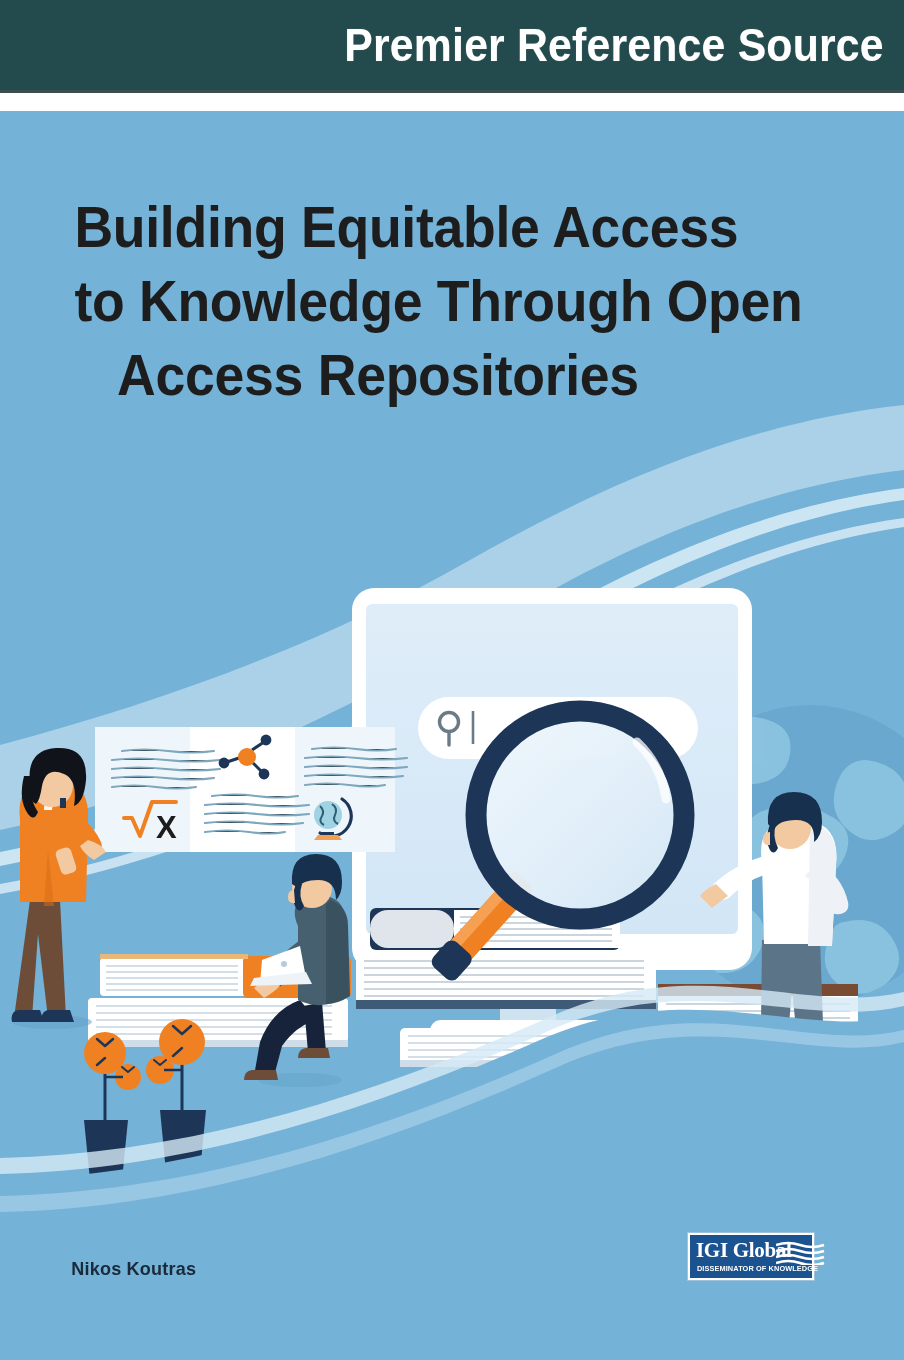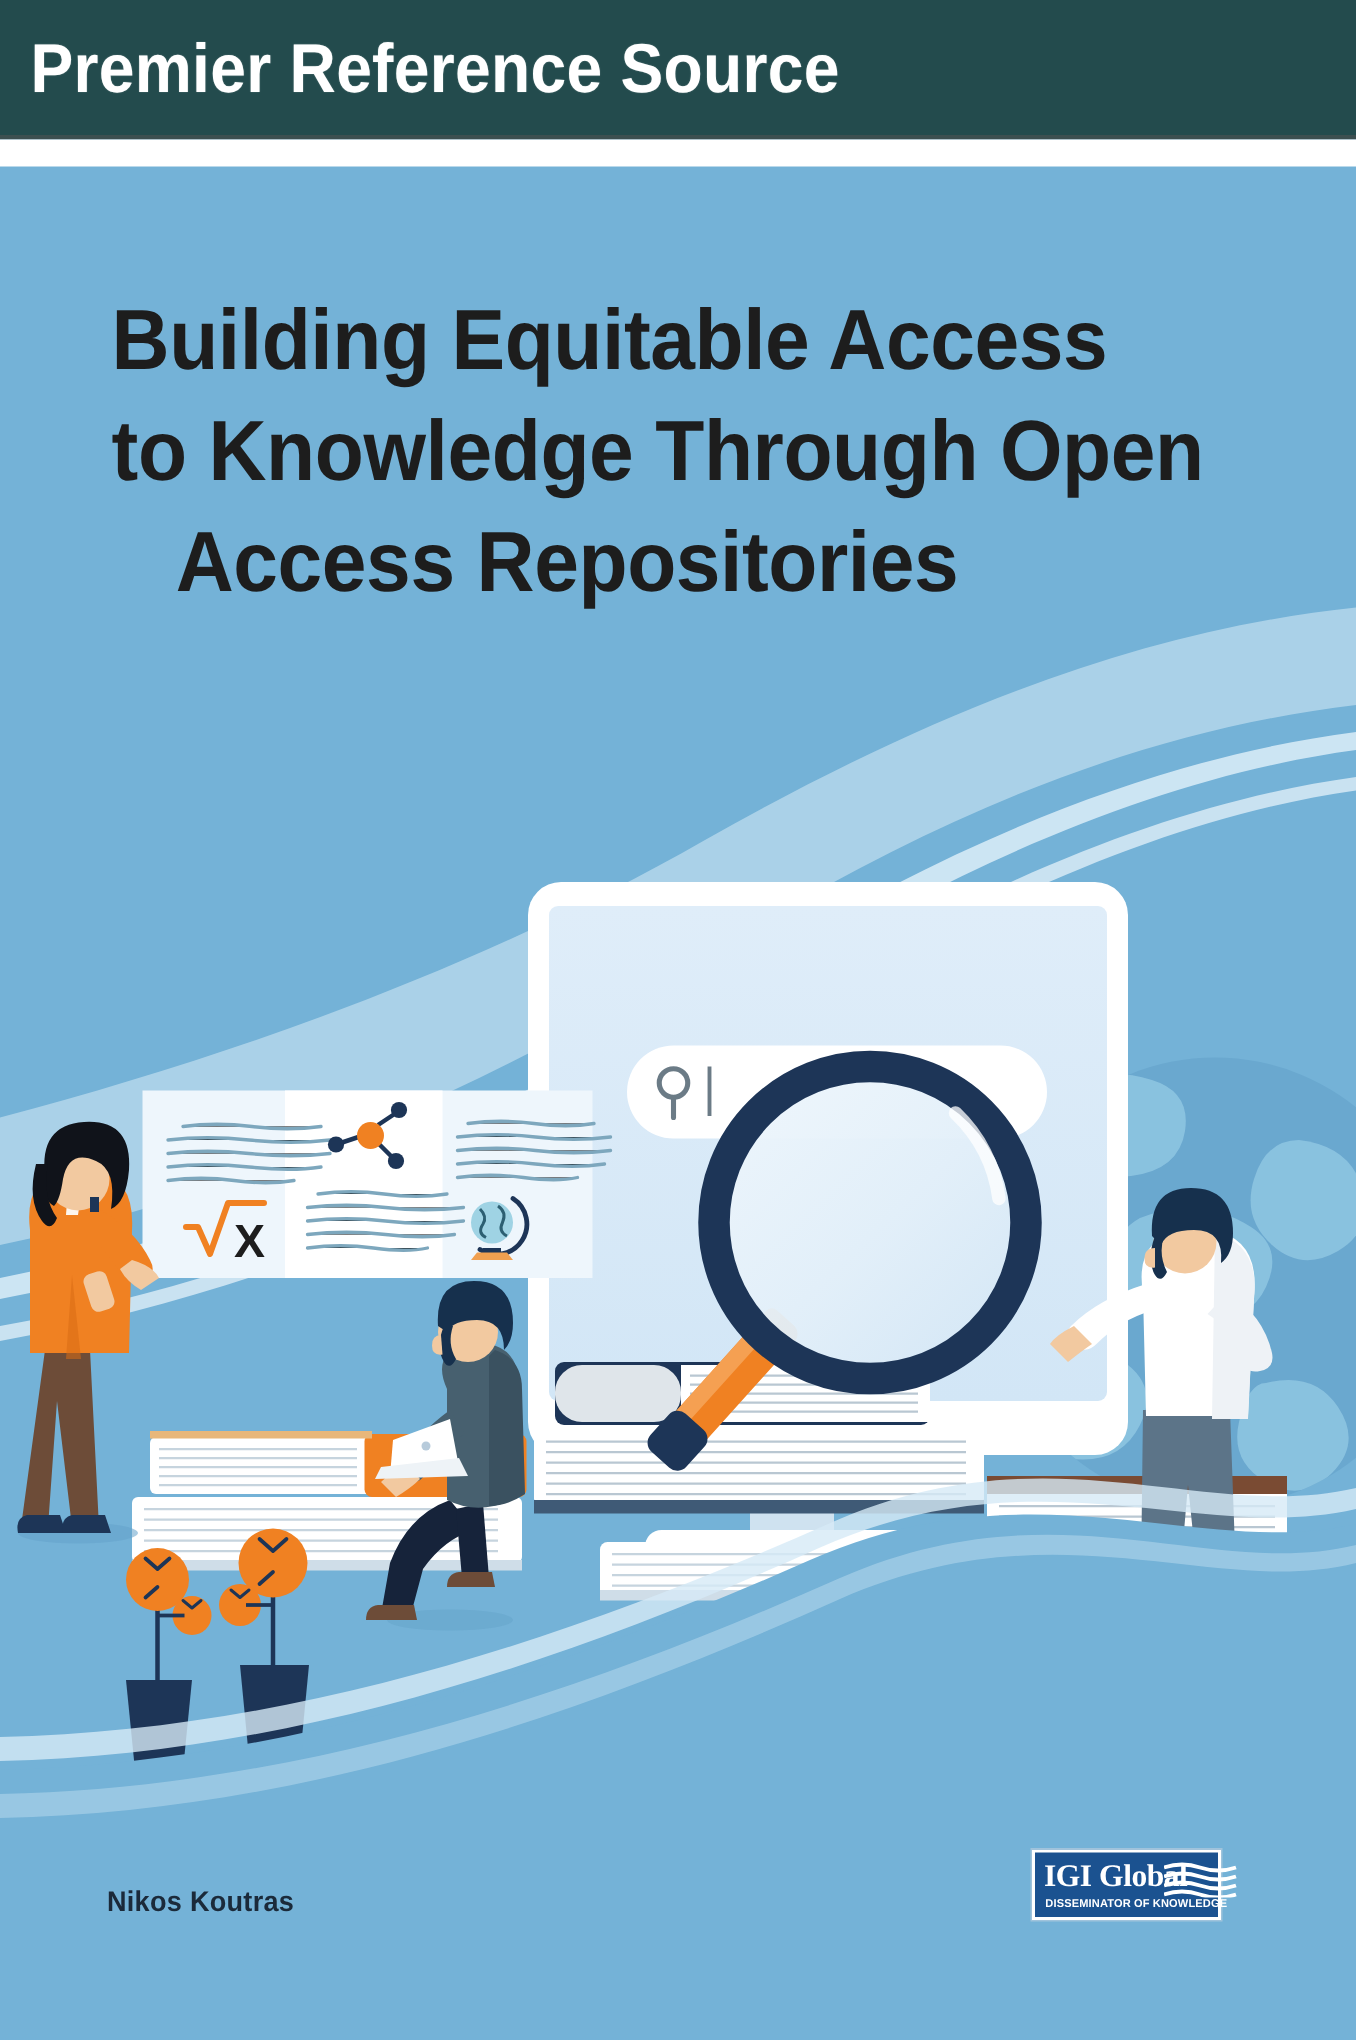--- a/index.html
+++ b/index.html
@@ -13,21 +13,21 @@
     position: relative;
     width: 904px; height: 1360px;
     background: #74b2d7;
     overflow: hidden;
   }
   
   .header-band {
     position: absolute; left: 0; top: 0;
     width: 904px; height: 90px;
     background: #234b4d;
-    display: flex; align-items: center; justify-content: flex-start;
+    display: flex; align-items: center; justify-content: flex-end;
   }
   .header-band .series-title {
     color: #ffffff;
     font-size: 46px;
     font-weight: bold;
     letter-spacing: 0.2px;
     transform: scaleX(0.93);
     text-shadow: 0 0 1px rgba(255,255,255,0.35);
   }
   .header-rule {

